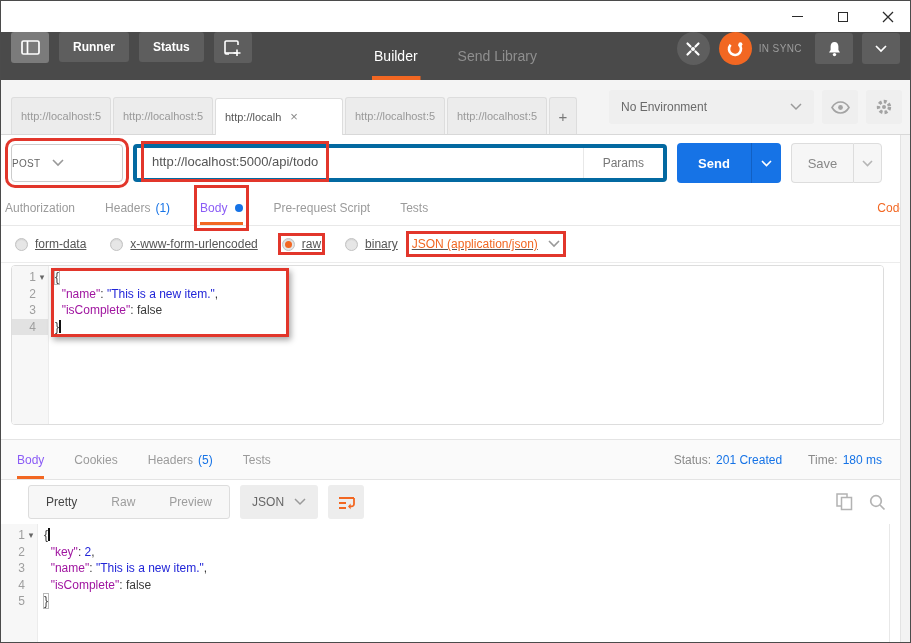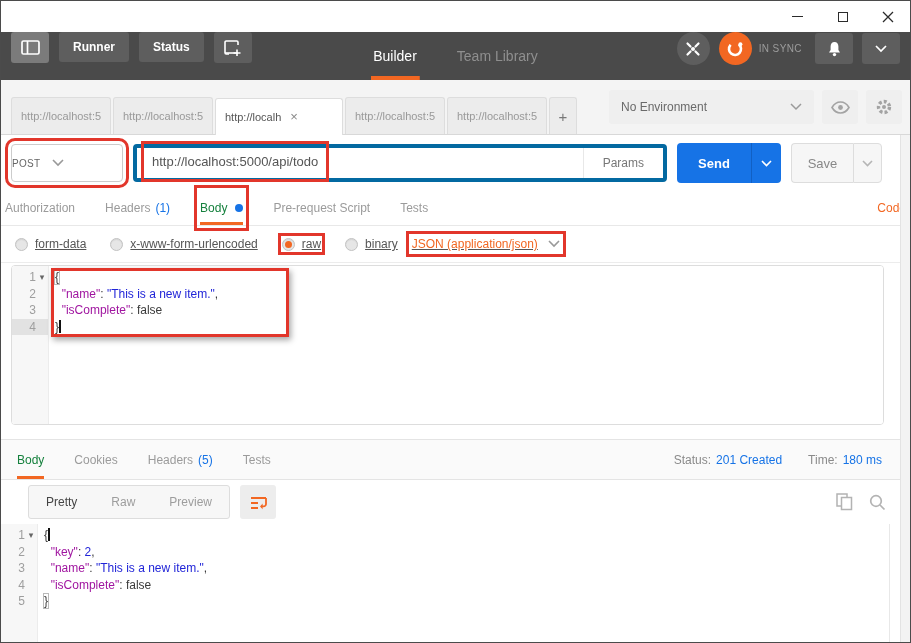--- a/index.html
+++ b/index.html
@@ -51,21 +51,21 @@
   .params-btn{margin-left:auto;height:100%;display:flex;align-items:center;padding:0 19px;border-left:1px solid #e8e8e8;color:#777;font-size:12px;}
   .send-group,.save-group{display:flex;height:40px;}
   .send-main{background:var(--blue);color:#fff;font-weight:bold;font-size:13px;display:flex;align-items:center;justify-content:center;width:74px;border-radius:4px 0 0 4px;}
   .send-caret{background:var(--blue);width:30px;border-left:1px solid #1160c4;border-radius:0 4px 4px 0;display:flex;align-items:center;justify-content:center;color:#fff;}
   .save-main{background:#f6f6f6;border:1px solid #ddd;border-right:none;color:#888;font-size:13px;display:flex;align-items:center;justify-content:center;width:62px;border-radius:4px 0 0 4px;}
   .save-caret{background:#f6f6f6;border:1px solid #ddd;width:29px;border-radius:0 4px 4px 0;display:flex;align-items:center;justify-content:center;color:#b5b5b5;}
 
   
   .req-tabs{height:35px;display:flex;align-items:stretch;gap:30px;padding:0 4px;border-bottom:1px solid #e8e8e8;font-size:12px;background:#fff;flex-shrink:0;}
   .rtab{display:flex;align-items:center;gap:5px;color:#9b9b9b;}
-  .rtab.active{color:#15803d;box-shadow:inset 0 -3px 0 var(--orange);}
+  .rtab.active{color:#8b5cf6;box-shadow:inset 0 -3px 0 var(--orange);}
   .rtab-count{color:var(--blue);}
   .blue-dot{width:8px;height:8px;border-radius:50%;background:var(--blue);margin-left:3px;}
   .code-link{margin-left:auto;align-self:center;color:var(--orange);font-size:12px;}
 
   
   .mode-row{height:37px;display:flex;align-items:center;padding:0 14px;border-bottom:1px solid #ececec;font-size:12px;color:#555;background:#fff;flex-shrink:0;text-decoration:underline;}
   .mode-options{display:flex;gap:24px;align-items:center;}
   .mode{display:flex;align-items:center;gap:7px;}
   .radio{width:13px;height:13px;border-radius:50%;background:#e6e6e6;border:1px solid #c2c2c2;position:relative;box-shadow:inset 0 1px 1px rgba(0,0,0,.08);flex-shrink:0;}
   .radio.on::after{content:"";position:absolute;inset:2px;background:var(--orange);border-radius:50%;}
@@ -145,21 +145,21 @@
     <div class="hdr-btn">Status</div>
     <div class="hdr-icon-btn">
       <svg width="18" height="16" viewBox="0 0 18 16">
           <path d="M14 5V2.2a1.2 1.2 0 0 0-1.2-1.2H2.2A1.2 1.2 0 0 0 1 2.2v10.6A1.2 1.2 0 0 0 2.2 14H5" fill="none" stroke="#fff" stroke-width="1.6"></path>
           <path d="M1 13h12.8" stroke="#fff" stroke-width="1.6"></path>
           <path d="M13 9.5v7M9.5 13h7" stroke="#fff" stroke-width="1.6"></path>
         </svg>
     </div>
     <div class="header-nav">
       <div class="nav-item active">Builder</div>
-      <div class="nav-item">Team Library</div>
+      <div class="nav-item">Send Library</div>
     </div>
     <div class="header-right">
       <div class="circle-btn">
         <svg width="18" height="18" viewBox="0 0 18 18">
             <circle cx="9" cy="9" r="2" fill="#fff"></circle>
             <path d="M3.5 3.5l3 3M14.5 3.5l-3 3M3.5 14.5l3-3M14.5 14.5l-3-3" stroke="#fff" stroke-width="2.2" stroke-linecap="round"></path>
           </svg>
       </div>
       <div class="sync-circle">
         <svg width="20" height="20" viewBox="0 0 20 20">
@@ -358,20 +358,26 @@
       </div>
     </div>
   </div>
 
   <div class="resp-toolbar">
     <div class="segmented">
         <div class="seg active">Pretty</div>
         <div class="seg">Raw</div>
         <div class="seg">Preview</div>
       </div>
+    <div class="format-select">
+      <span>JSON</span>
+      <svg class="chev" width="12" height="8" viewBox="0 0 12 8">
+          <path d="M1 1l5 5 5-5" fill="none" stroke="currentColor" stroke-width="1.5"></path>
+        </svg>
+    </div>
     <div class="wrap-btn">
       <svg width="17" height="15" viewBox="0 0 17 15">
           <path d="M1 3h15M1 8h7M1 13h7" stroke="#f26722" stroke-width="1.8" fill="none"></path>
           <path d="M16 3v6a2.4 2.4 0 0 1-2.4 2.4H11" stroke="#f26722" stroke-width="1.8" fill="none"></path>
           <path d="M12.6 8.6L10 11.4l2.6 2.8z" fill="#f26722"></path>
         </svg>
     </div>
     <div class="resp-tools">
       <svg width="17" height="18" viewBox="0 0 17 18">
           <rect x="1" y="1" width="10" height="12" fill="none" stroke="currentColor" stroke-width="1.5"></rect>

